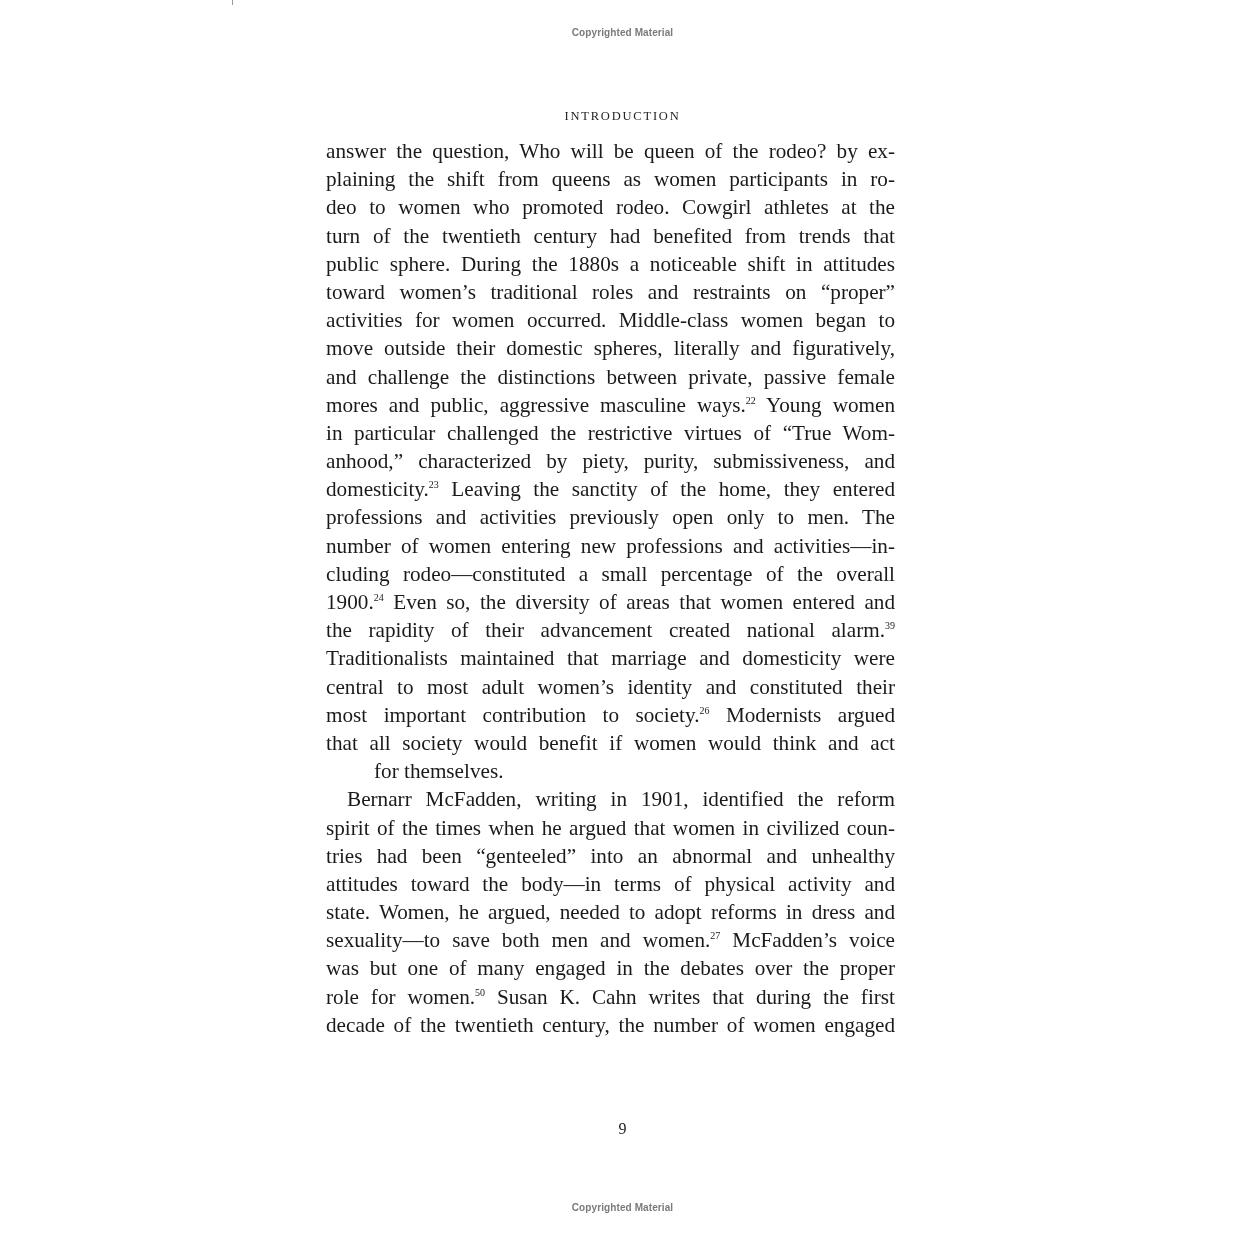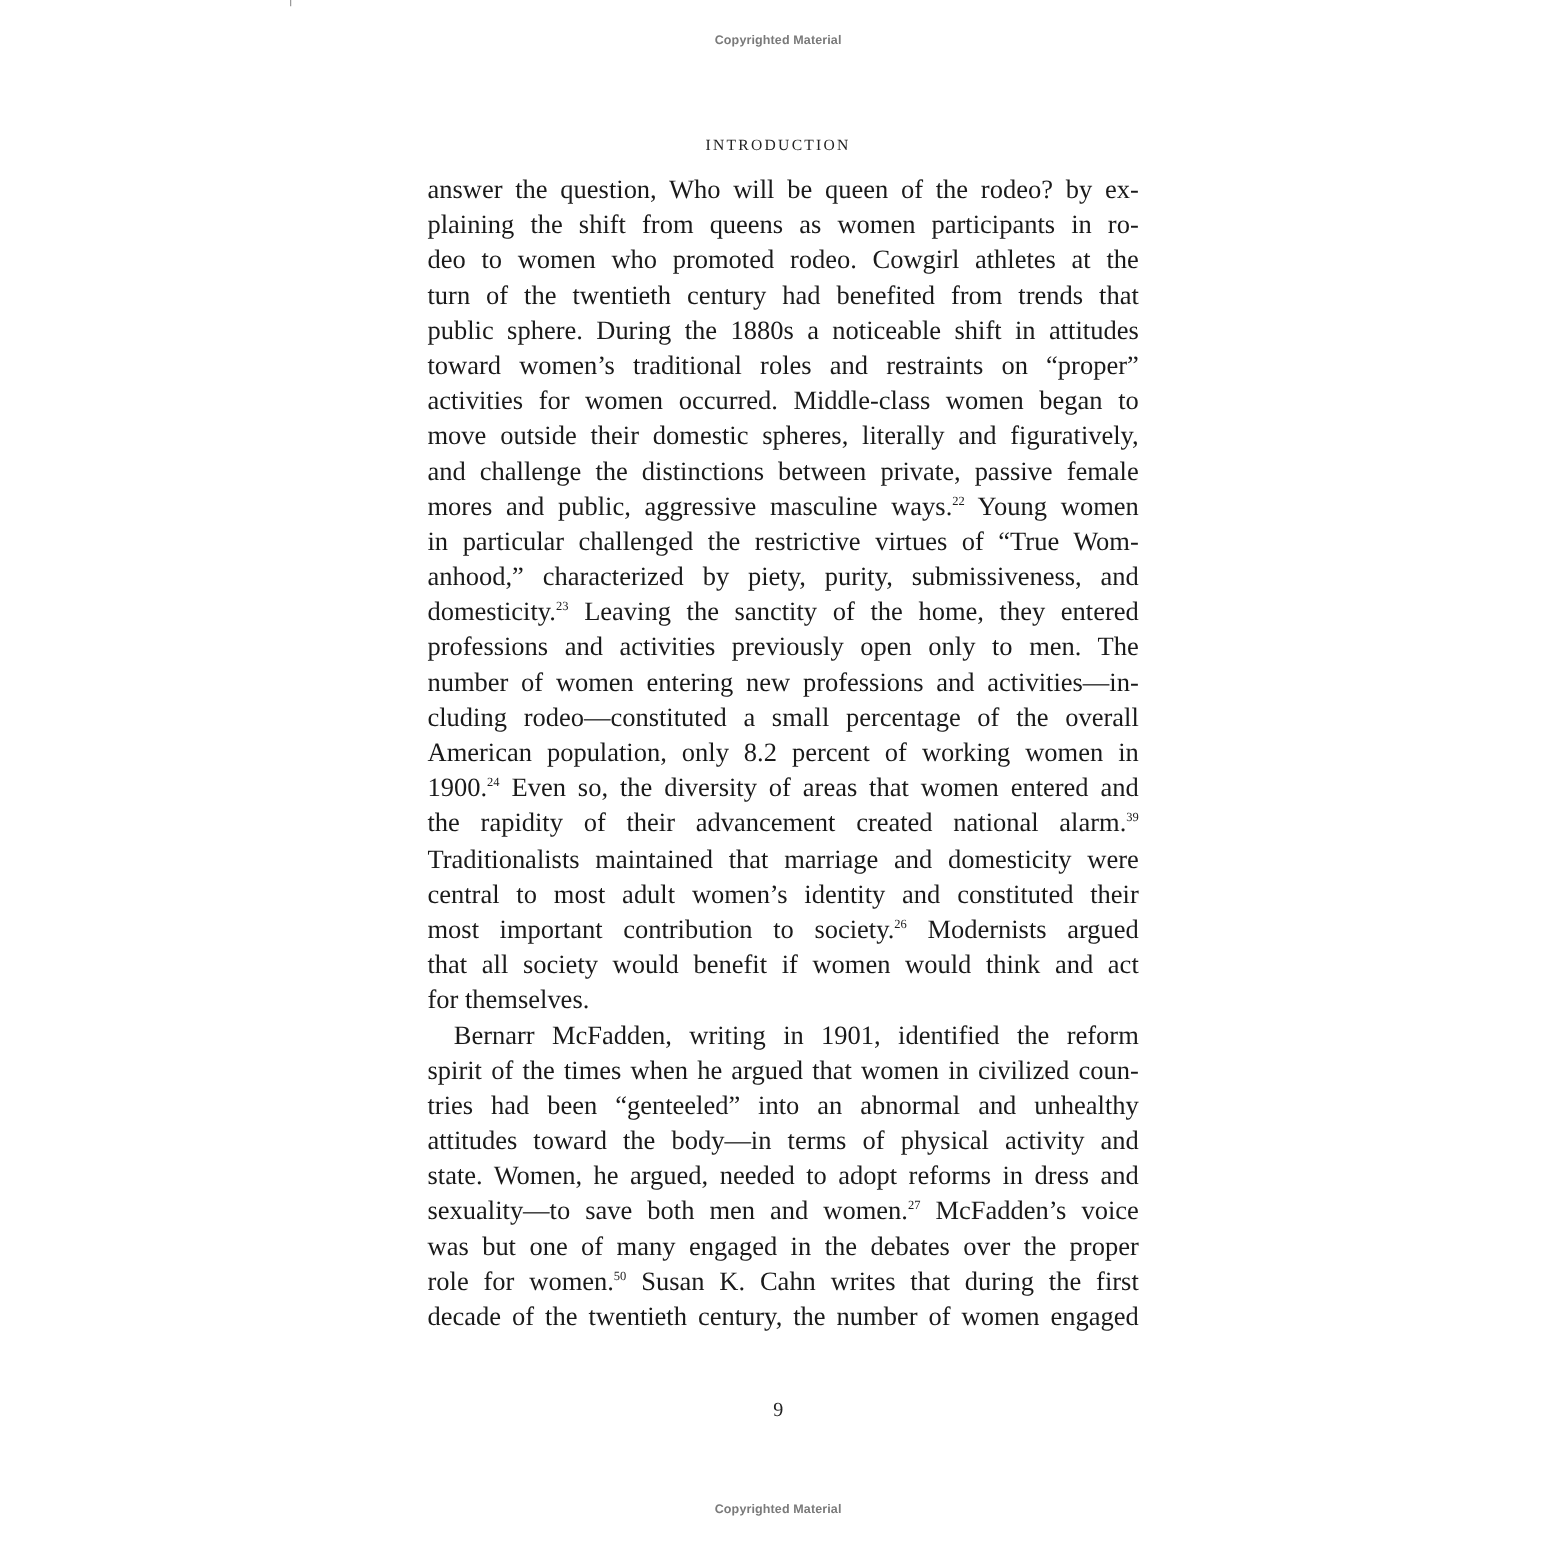--- a/index.html
+++ b/index.html
@@ -42,37 +42,38 @@
       top: 109px;
       text-align: center;
       font-family: "Liberation Serif", serif;
       font-size: 12.5px;
       letter-spacing: 1.8px;
       color: #222;
     }
 
     .page-body {
       position: absolute;
-      left: 342px;
+      left: 326px;
       top: 137px;
       width: 569px;
       font-family: "Liberation Serif", serif;
       font-size: 21.2px;
       line-height: 28.2px;
       color: #1a1a1a;
     }
     .line {
       display: block;
       text-align: justify;
       text-align-last: justify;
       white-space: nowrap;
       height: 28.2px;
     }
     .line.last {
       text-align-last: left;
+      margin-left: 48px;
     }
     .line.indent {
       padding-left: 21px;
     }
     .line sup {
       font-size: 10px;
       line-height: 0;
       vertical-align: 8px;
     }
     .page-number {
@@ -106,21 +107,20 @@
       <span class="line">activities for women occurred. Middle-class women began to</span>
       <span class="line">move outside their domestic spheres, literally and figuratively,</span>
       <span class="line">and challenge the distinctions between private, passive female</span>
       <span class="line">mores and public, aggressive masculine ways.<sup>22</sup> Young women</span>
       <span class="line">in particular challenged the restrictive virtues of “True Wom-</span>
       <span class="line">anhood,” characterized by piety, purity, submissiveness, and</span>
       <span class="line">domesticity.<sup>23</sup> Leaving the sanctity of the home, they entered</span>
       <span class="line">professions and activities previously open only to men. The</span>
       <span class="line">number of women entering new professions and activities—in-</span>
       <span class="line">cluding rodeo—constituted a small percentage of the overall</span>
-      <span class="line">American population, only 8.2 percent of working women in</span>
       <span class="line">1900.<sup>24</sup> Even so, the diversity of areas that women entered and</span>
       <span class="line">the rapidity of their advancement created national alarm.<sup>39</sup></span>
       <span class="line">Traditionalists maintained that marriage and domesticity were</span>
       <span class="line">central to most adult women’s identity and constituted their</span>
       <span class="line">most important contribution to society.<sup>26</sup> Modernists argued</span>
       <span class="line">that all society would benefit if women would think and act</span>
       <span class="line last">for themselves.</span>
     </div>
     <div>
       <span class="line indent">Bernarr McFadden, writing in 1901, identified the reform</span>

